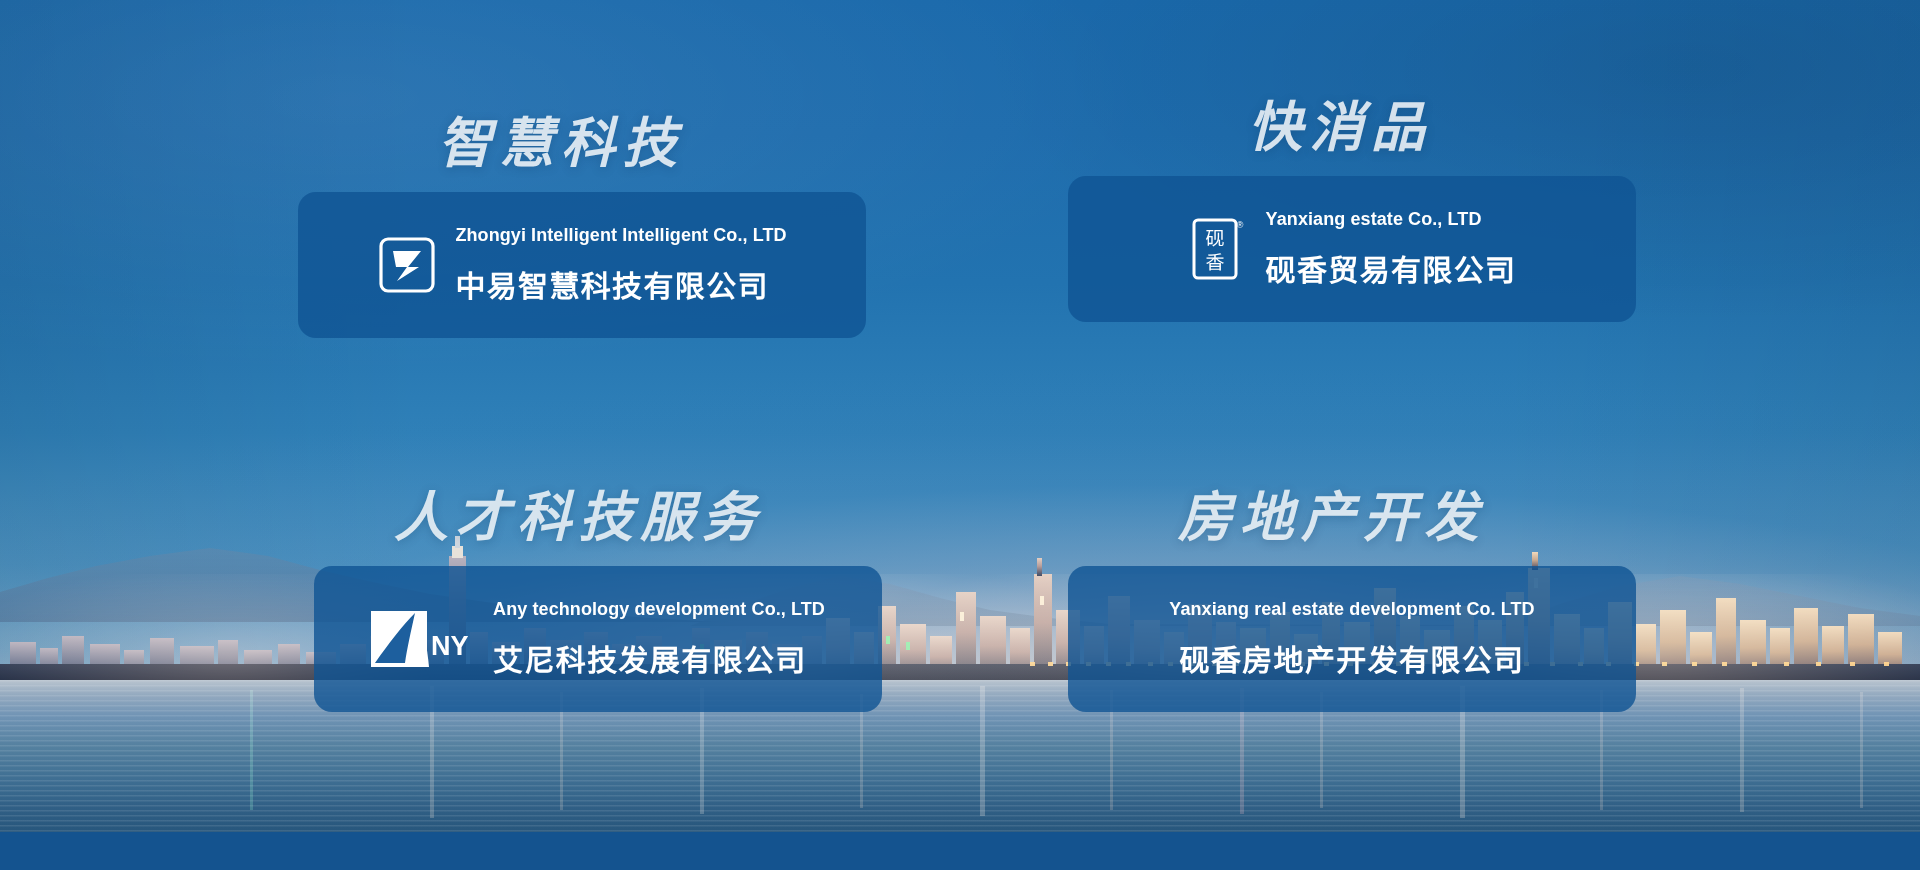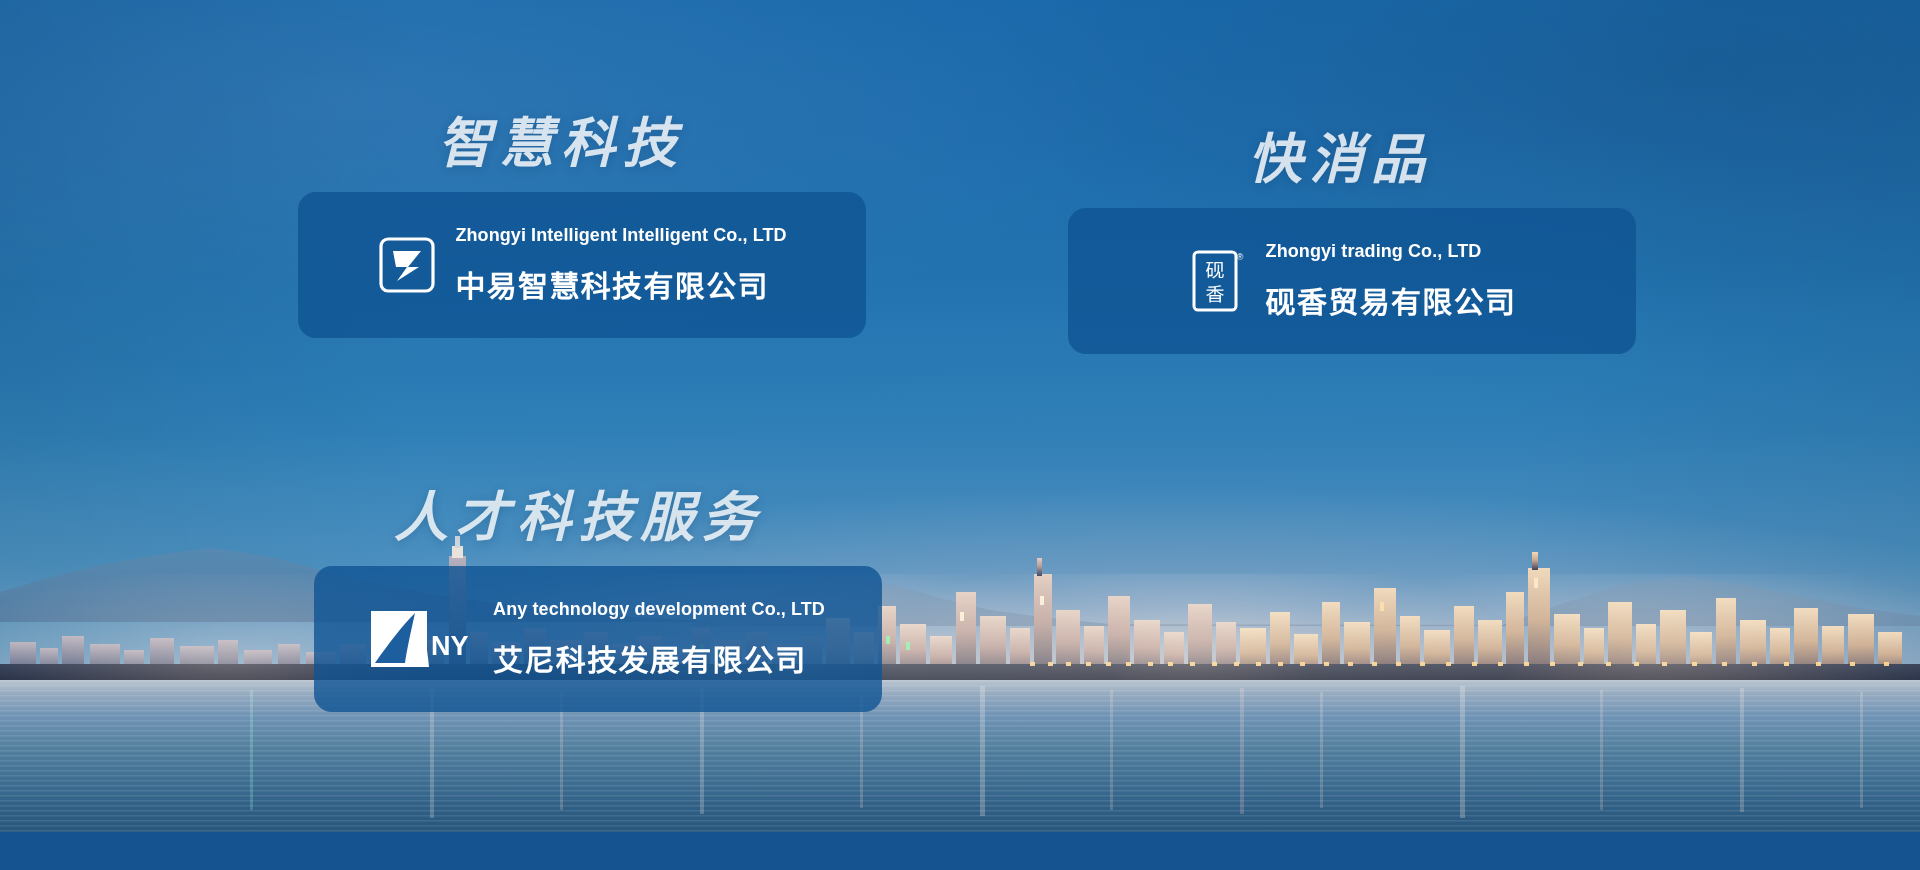--- a/index.html
+++ b/index.html
@@ -169,21 +169,21 @@
     font-weight:700;
     color:#ffffff;
     letter-spacing:.045em;
     line-height:1.3;
     margin-top:20px;
     white-space:nowrap;
   }
 
   
   .sector-1{ left:298px; top:116px; }
-  .sector-2{ left:1068px; top:132px; }
+  .sector-2{ left:1068px; top:100px; }
   .sector-3{ left:314px; top:490px; }
   .sector-4{ left:1068px; top:490px; }
 
   .sector-2 .sector-heading{ padding-left:180px; }
   .sector-4 .sector-heading{ padding-left:110px; }
   .sector-3 .sector-heading{ padding-left:80px; }
   .sector-1 .sector-heading{ padding-left:140px; }
 </style>
 </head>
 <body>
@@ -424,21 +424,21 @@
       <div class="card">
         <div class="card-logo">
           <svg width="56" height="66" viewBox="0 0 56 66">
             <rect x="4" y="4" width="42" height="58" rx="4" fill="none" stroke="#ffffff" stroke-width="3"></rect>
             <text x="25" y="29" text-anchor="middle" font-size="19" font-family="'DejaVu Sans',sans-serif" fill="#ffffff">砚</text>
             <text x="25" y="53" text-anchor="middle" font-size="19" font-family="'DejaVu Sans',sans-serif" fill="#ffffff">香</text>
             <text x="50" y="12" text-anchor="middle" font-size="9" fill="#ffffff">®</text>
           </svg>
         </div>
         <div class="card-text">
-          <div class="card-en">Zhongyi trading Co., LTD</div>
+          <div class="card-en">Yanxiang estate Co., LTD</div>
           <div class="card-cn">砚香贸易有限公司</div>
         </div>
       </div>
     </div>
 
     <div class="sector sector-3 sector--r2">
       <div class="sector-heading">人才科技服务</div>
 
       <div class="card">
         <div class="card-logo" style="width:104px;">
@@ -449,15 +449,25 @@
             <text x="60" y="46" font-size="27" font-weight="bold" font-family="'Liberation Sans',sans-serif" fill="#ffffff">NY</text>
           </svg>
         </div>
         <div class="card-text">
           <div class="card-en">Any technology development Co., LTD</div>
           <div class="card-cn">艾尼科技发展有限公司</div>
         </div>
       </div>
     </div>
 
+    <div class="sector sector-4 sector--r2">
+      <div class="sector-heading">房地产开发</div>
+
+      <div class="card card--centered">
+        <div class="card-text card-text--center">
+          <div class="card-en">Yanxiang real estate development Co. LTD</div>
+          <div class="card-cn">砚香房地产开发有限公司</div>
+        </div>
+      </div>
+    </div>
 
   </div>
 </div>
 
 </body></html>

